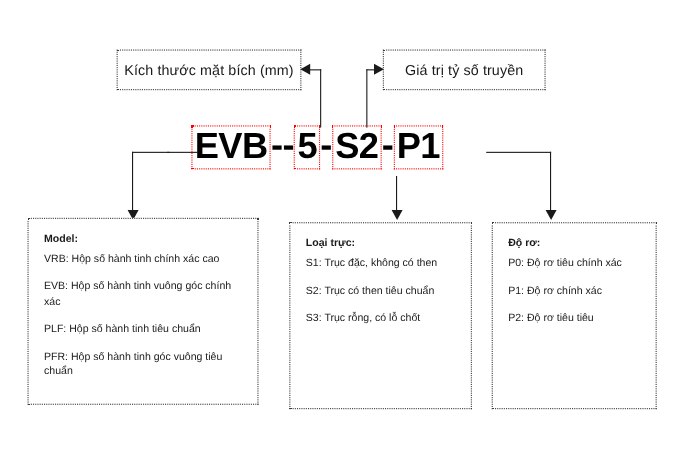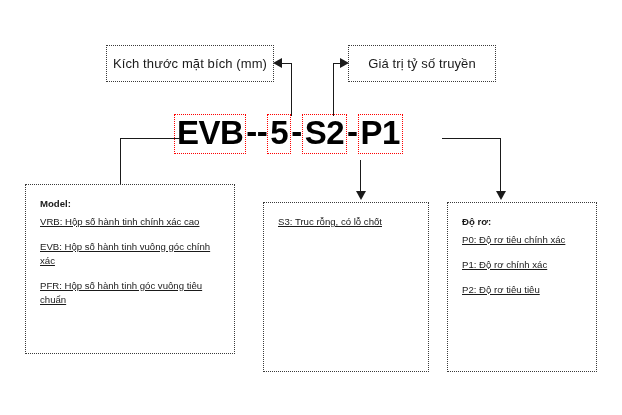--- a/index.html
+++ b/index.html
@@ -76,21 +76,21 @@
     border: 1px dotted #3a3a3a;
     background: #ffffff;
     box-sizing: border-box;
     padding: 12px 10px 10px 14px;
     font-size: 9.6px;
     line-height: 1.45;
     color: #1a1a1a;
   }
   #defbox-model {
     left: 25px;
-    top: 184px;
+    top: 198px;
     width: 210px;
     height: 170px;
   }
   #defbox-shaft {
     left: 263px;
     top: 202px;
     width: 166px;
     height: 170px;
   }
   #defbox-backlash {
@@ -98,21 +98,20 @@
     top: 202px;
     width: 150px;
     height: 170px;
   }
   .defbox-title {
     font-weight: bold;
     margin-bottom: 4px;
   }
   .defbox-item {
     margin-bottom: 11px;
-    text-decoration: underline;
   }
   .defbox-item:last-child {
     margin-bottom: 0;
   }
 
   
   .hline {
     position: absolute;
     height: 0;
     border-top: 1.4px solid #1a1a1a;
@@ -187,24 +186,28 @@
   <div class="arrow-down" style="left:356px; top:191px;"></div>
 
   <div class="hline" style="left:442px; top:138px; width:59px;"></div>
   <div class="vline" style="left:500px; top:138px; height:54px;"></div>
   <div class="arrow-down" style="left:496px; top:191px;"></div>
 
   <div class="defbox" id="defbox-model">
     <div class="defbox-title">Model:</div>
     <div class="defbox-item">VRB: Hộp số hành tinh chính xác cao</div>
     <div class="defbox-item">EVB: Hộp số hành tinh vuông góc chính xác</div>
+    <div class="defbox-item">PLF: Hộp số hành tinh tiêu chuẩn</div>
     <div class="defbox-item">PFR: Hộp số hành tinh góc vuông tiêu chuẩn</div>
   </div>
 
   <div class="defbox" id="defbox-shaft">
+    <div class="defbox-title">Loại trực:</div>
+    <div class="defbox-item">S1: Trục đặc, không có then</div>
+    <div class="defbox-item">S2: Trục có then tiêu chuẩn</div>
     <div class="defbox-item">S3: Trục rỗng, có lỗ chốt</div>
   </div>
 
   <div class="defbox" id="defbox-backlash">
     <div class="defbox-title">Độ rơ:</div>
     <div class="defbox-item">P0: Độ rơ tiêu chính xác</div>
     <div class="defbox-item">P1: Độ rơ chính xác</div>
     <div class="defbox-item">P2: Độ rơ tiêu tiêu</div>
   </div>
 

